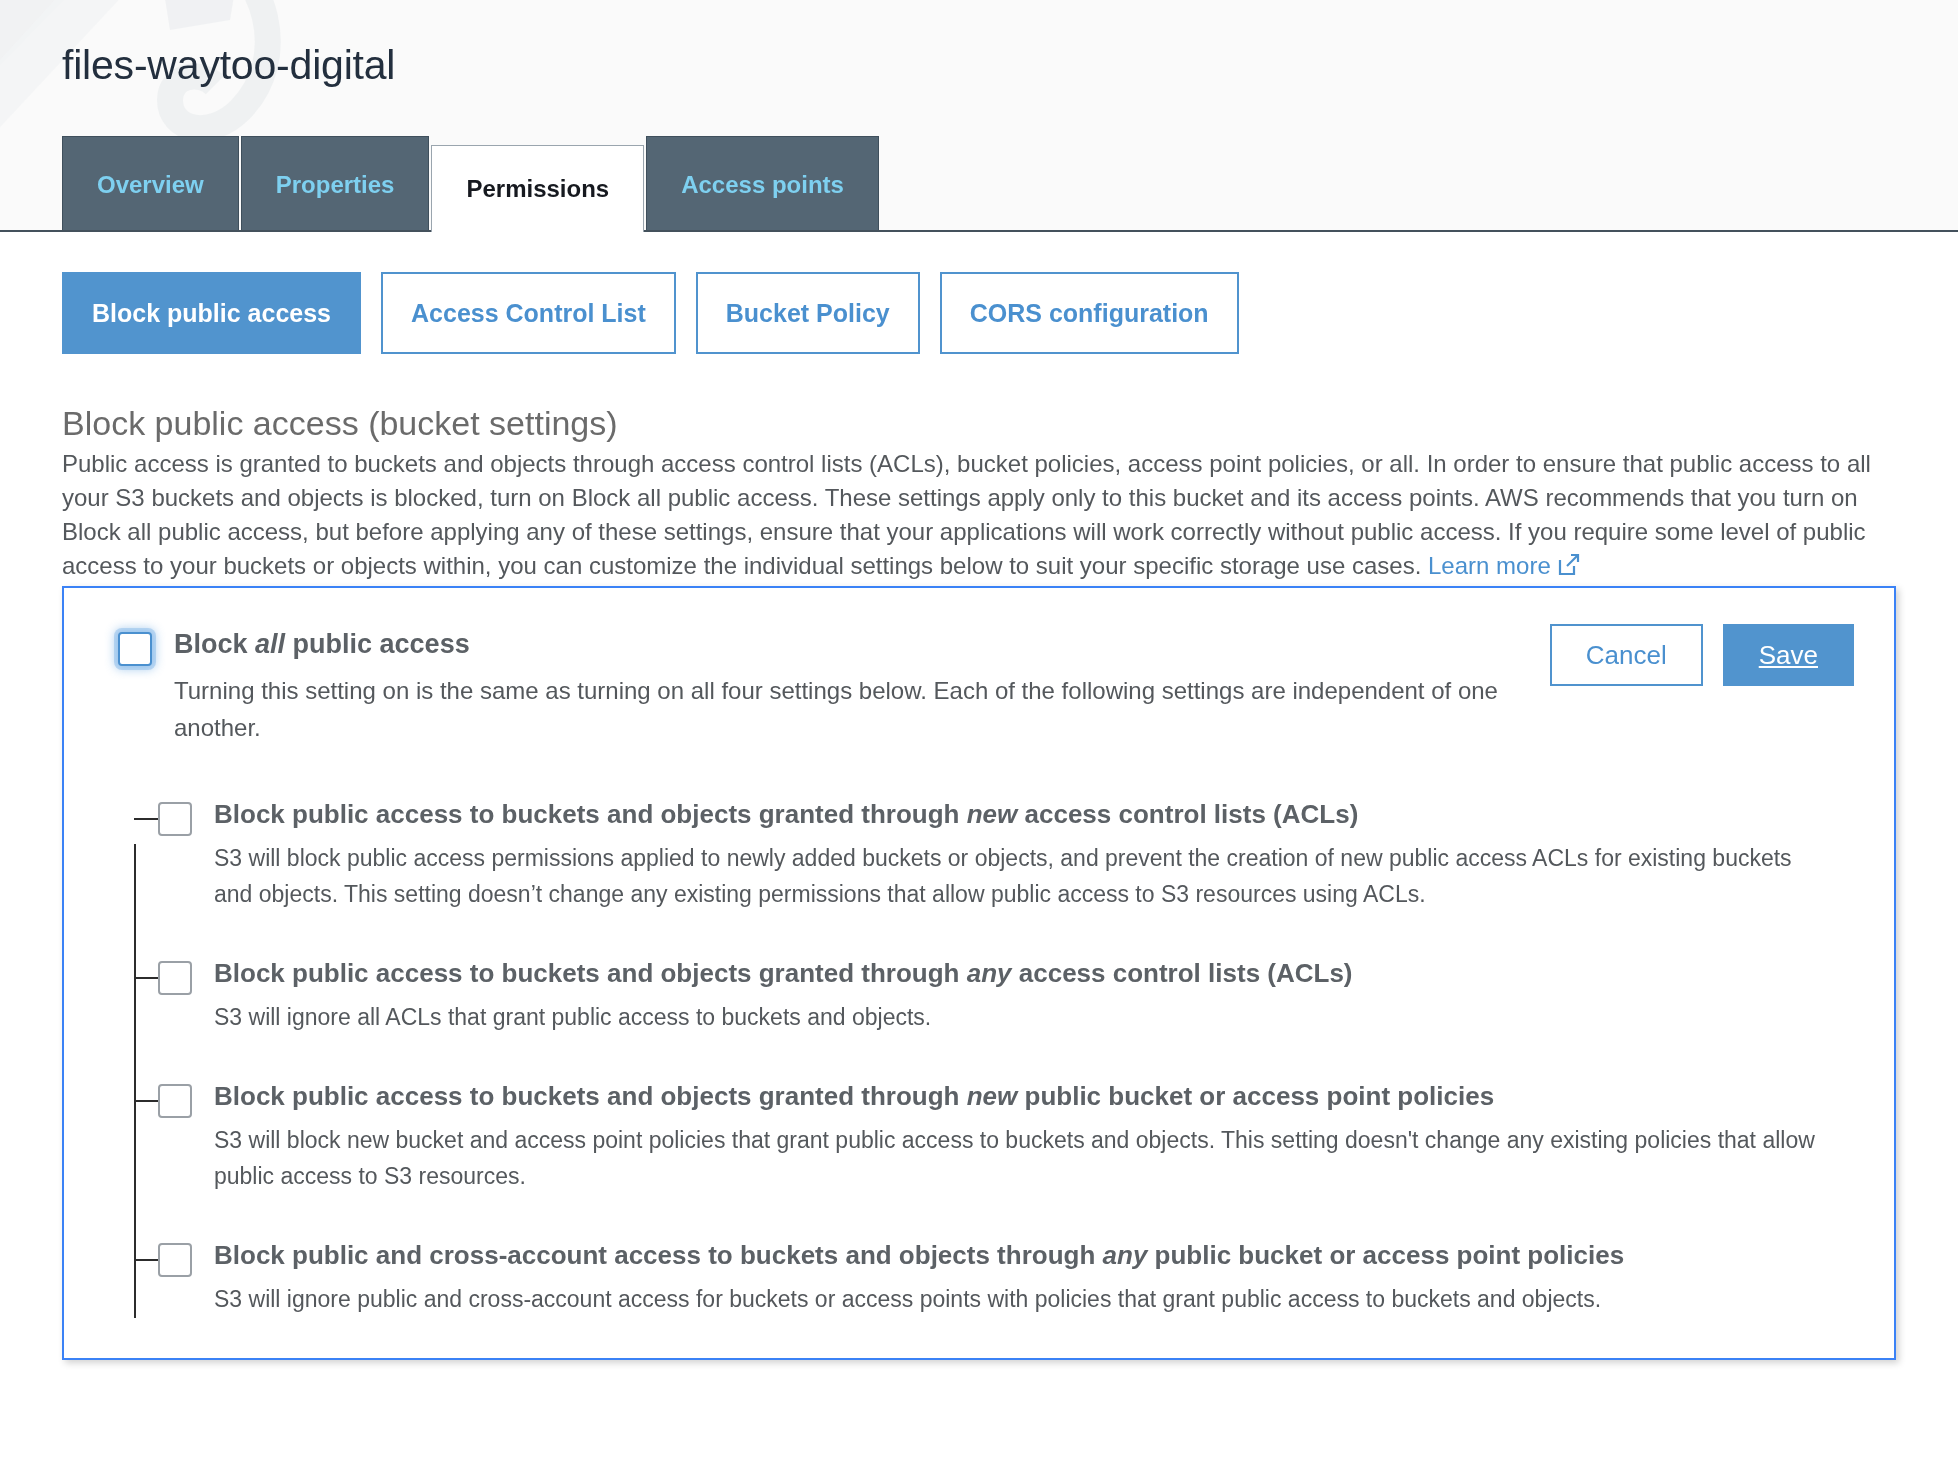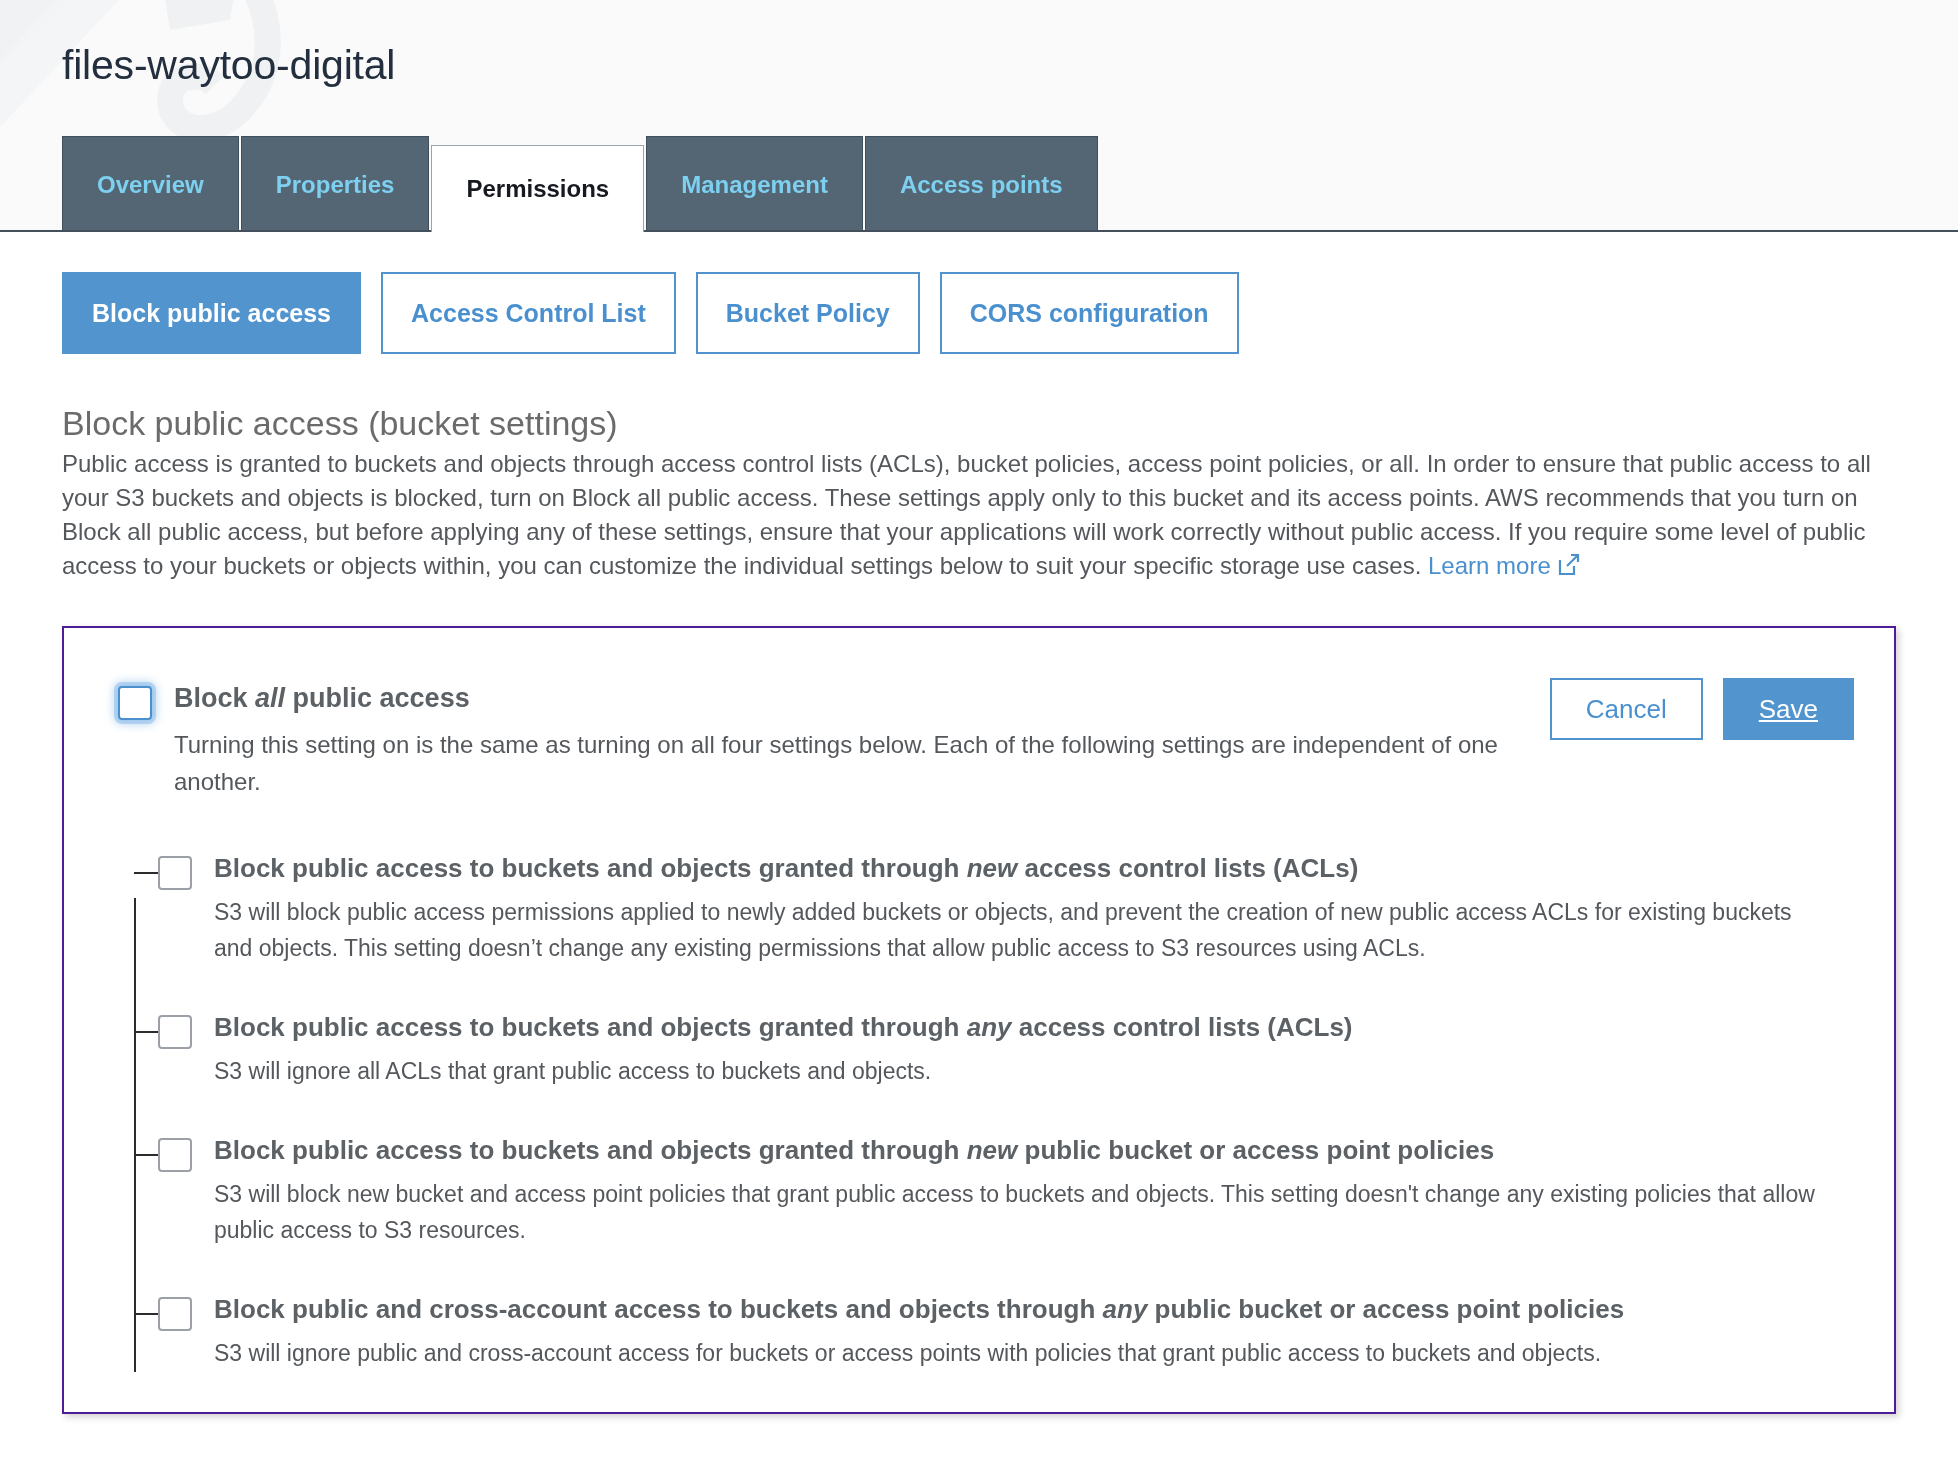--- a/index.html
+++ b/index.html
@@ -138,25 +138,24 @@
   }
   .ext-icon {
     display: inline-block;
     vertical-align: -3px;
     margin-left: 6px;
   }
 
   
   .panel {
     position: relative;
-    margin-top: 40px;
-    border: 2px solid #4c1d95;
+    border: 2px solid #3b82f6;
     background: #ffffff;
     box-shadow: 3px 3px 7px rgba(0,0,0,0.18);
-    padding: 56px 40px 40px 54px;
+    padding: 42px 40px 40px 54px;
     min-height: 680px;
   }
 
   .master-row {
     display: flex;
     align-items: flex-start;
     position: relative;
   }
 
   .cb {
@@ -286,23 +285,20 @@
     <div class="tab">
       <span>Overview</span>
     </div>
     <div class="tab">
       <span>Properties</span>
     </div>
     <div class="tab active">
       <span>Permissions</span>
     </div>
     <div class="tab">
-      <span>Management</span>
-    </div>
-    <div class="tab">
       <span>Access points</span>
     </div>
   </div>
 </div>
 
 <div class="body-wrap">
 
   <div class="subnav">
     <div class="subnav-btn active">
       <span>Block public access</span>

